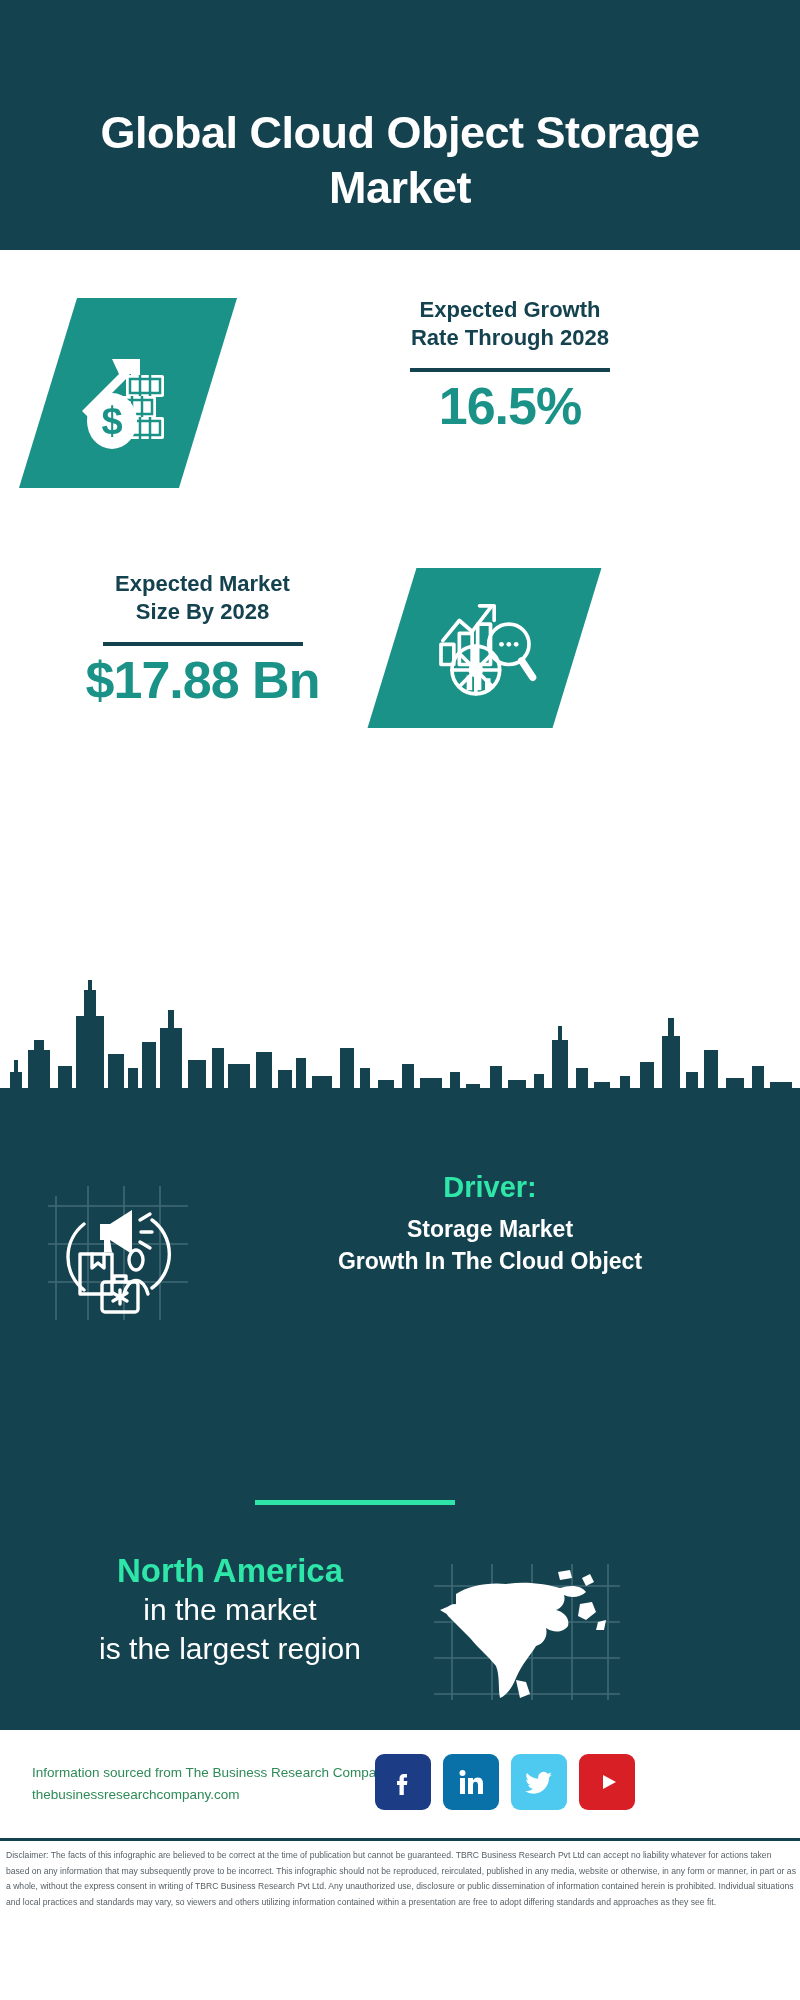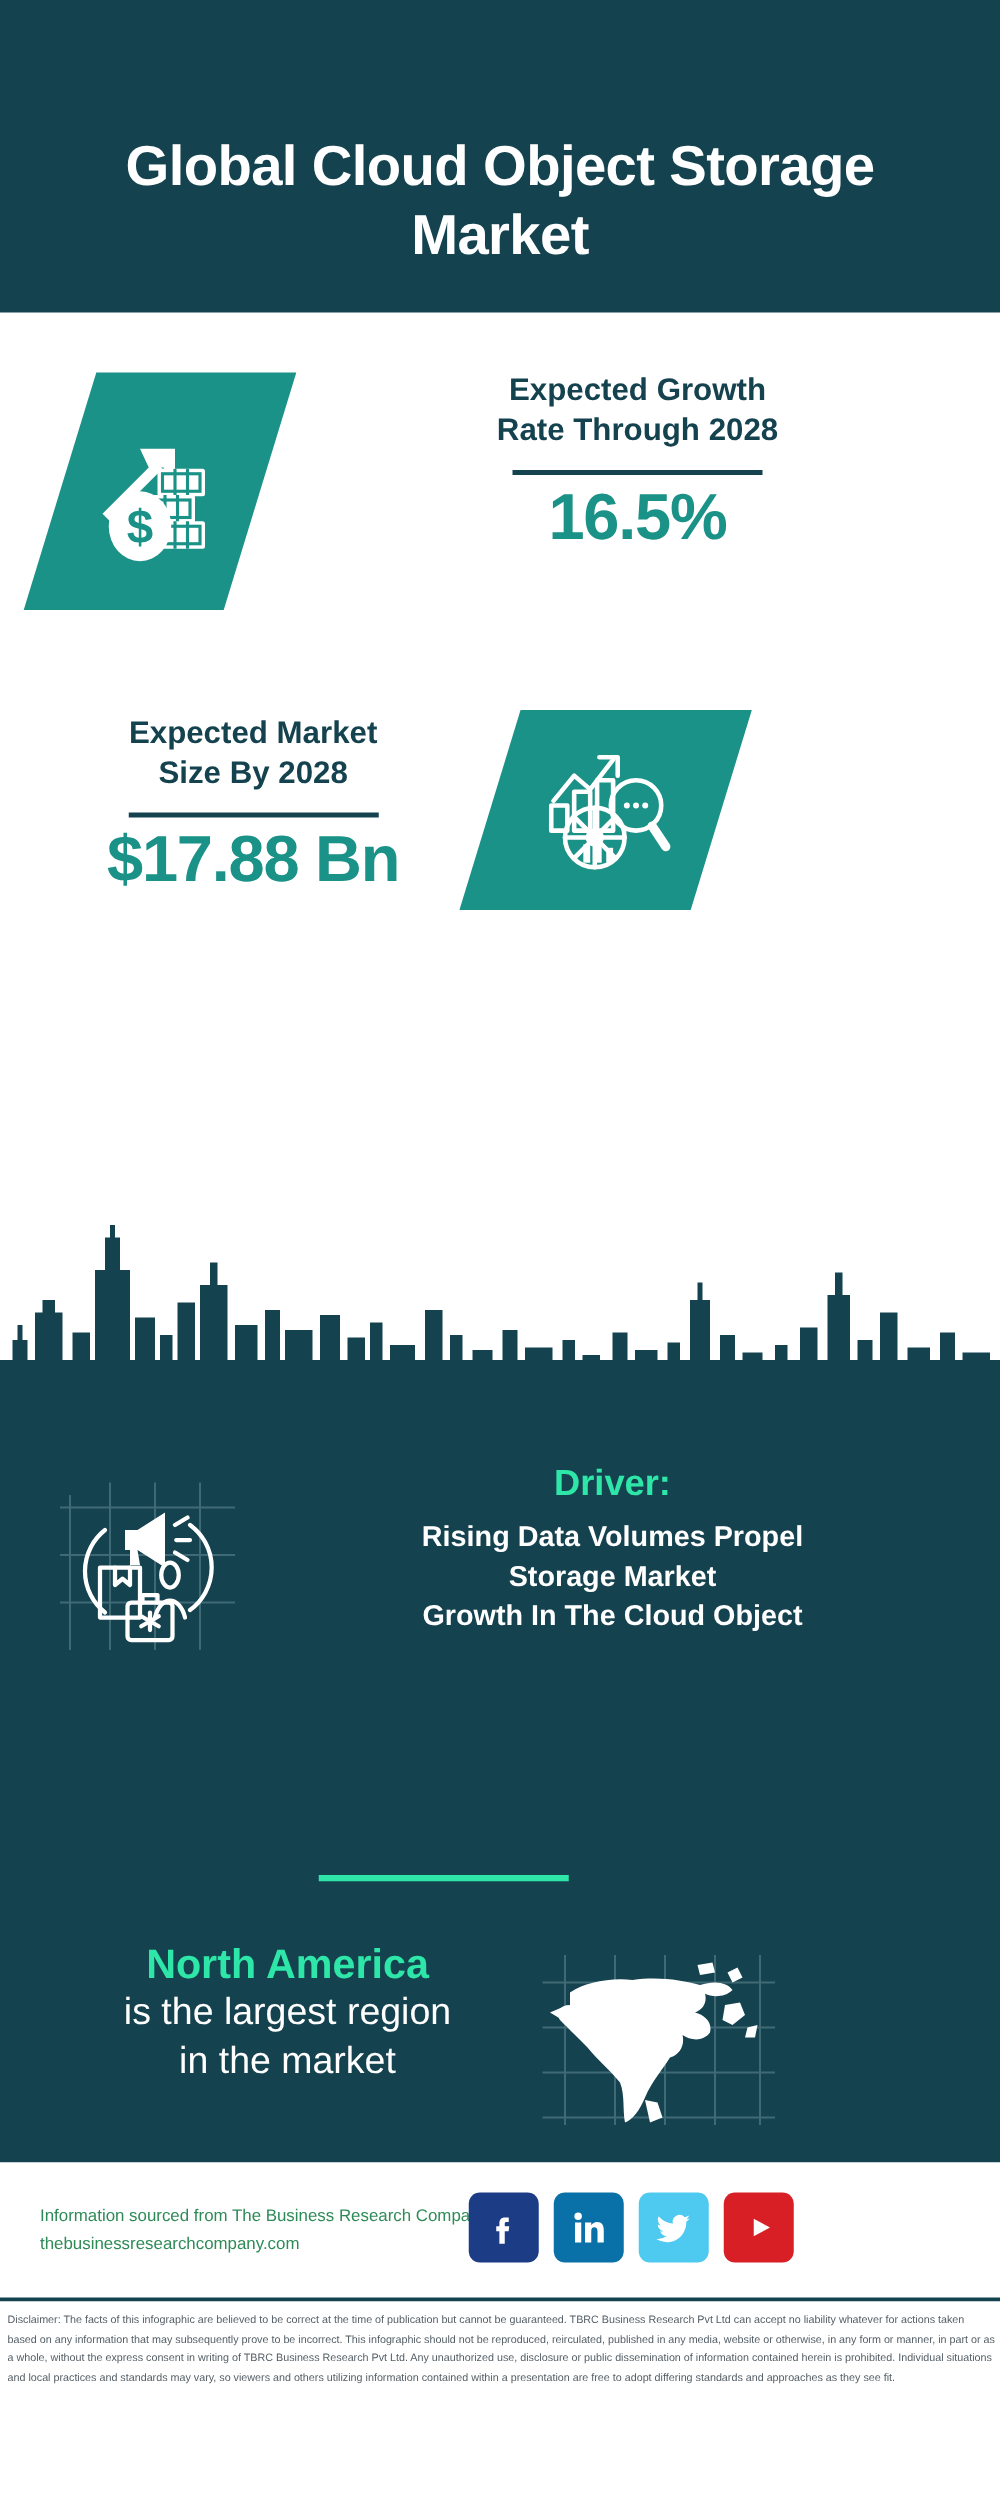--- a/index.html
+++ b/index.html
@@ -42,21 +42,21 @@
     display:flex; align-items:center; justify-content:center;
   }
   .para-growth { left:48px; top:10px; width:160px; height:190px; }
   .para-size   { left:392px; top:8px;  width:185px; height:160px; }
   .para-inner { transform:skewX(17deg); display:flex; align-items:center; justify-content:center; }
 
   .growth-text {
     position:absolute; left:250px; top:8px; width:520px; text-align:center;
   }
   .stat-label {
-    color:#15424f; font-size:25px; font-weight:bold; line-height:1.28;
+    color:#15424f; font-size:22px; font-weight:bold; line-height:1.28;
   }
   .stat-rule {
     width:200px; height:4px; background:#15424f; margin:16px auto 6px auto;
   }
   .stat-value {
     color:#1b9287; font-size:52px; font-weight:bold; letter-spacing:-1px;
     line-height:1.1;
   }
 
   
@@ -309,33 +309,32 @@
           <rect x="54" y="104" width="36" height="30" rx="3" fill="none"></rect>
           <path d="M66 104 L66 98 L78 98 L78 104"></path>
           <line x1="72" y1="112" x2="72" y2="126"></line>
           <line x1="65" y1="115" x2="79" y2="123"></line>
           <line x1="79" y1="115" x2="65" y2="123"></line>
         </g>
       </svg>
     </div>
     <div class="driver-text">
       <div class="driver-title">Driver:</div>
-      <div class="driver-body">Rising Data Volumes Propel</div>
       <div class="driver-body">Storage Market</div>
       <div class="driver-body">Growth In The Cloud Object</div>
     </div>
   </div>
 
   <div class="mid-divider"></div>
 
   <div class="region-row">
     <div class="region-text">
       <div class="region-name">North America</div>
+      <div class="region-sub">in the market</div>
       <div class="region-sub">is the largest region</div>
-      <div class="region-sub">in the market</div>
     </div>
     <div class="region-map">
       <svg width="190" height="140" viewBox="0 0 190 140">
         <g stroke="#3f6a75" stroke-width="1.6">
           <line x1="22" y1="4" x2="22" y2="140"></line>
             <line x1="62" y1="4" x2="62" y2="140"></line>
           <line x1="102" y1="4" x2="102" y2="140"></line>
             <line x1="142" y1="4" x2="142" y2="140"></line>
           <line x1="178" y1="4" x2="178" y2="140"></line>
           <line x1="4" y1="26" x2="190" y2="26"></line>

